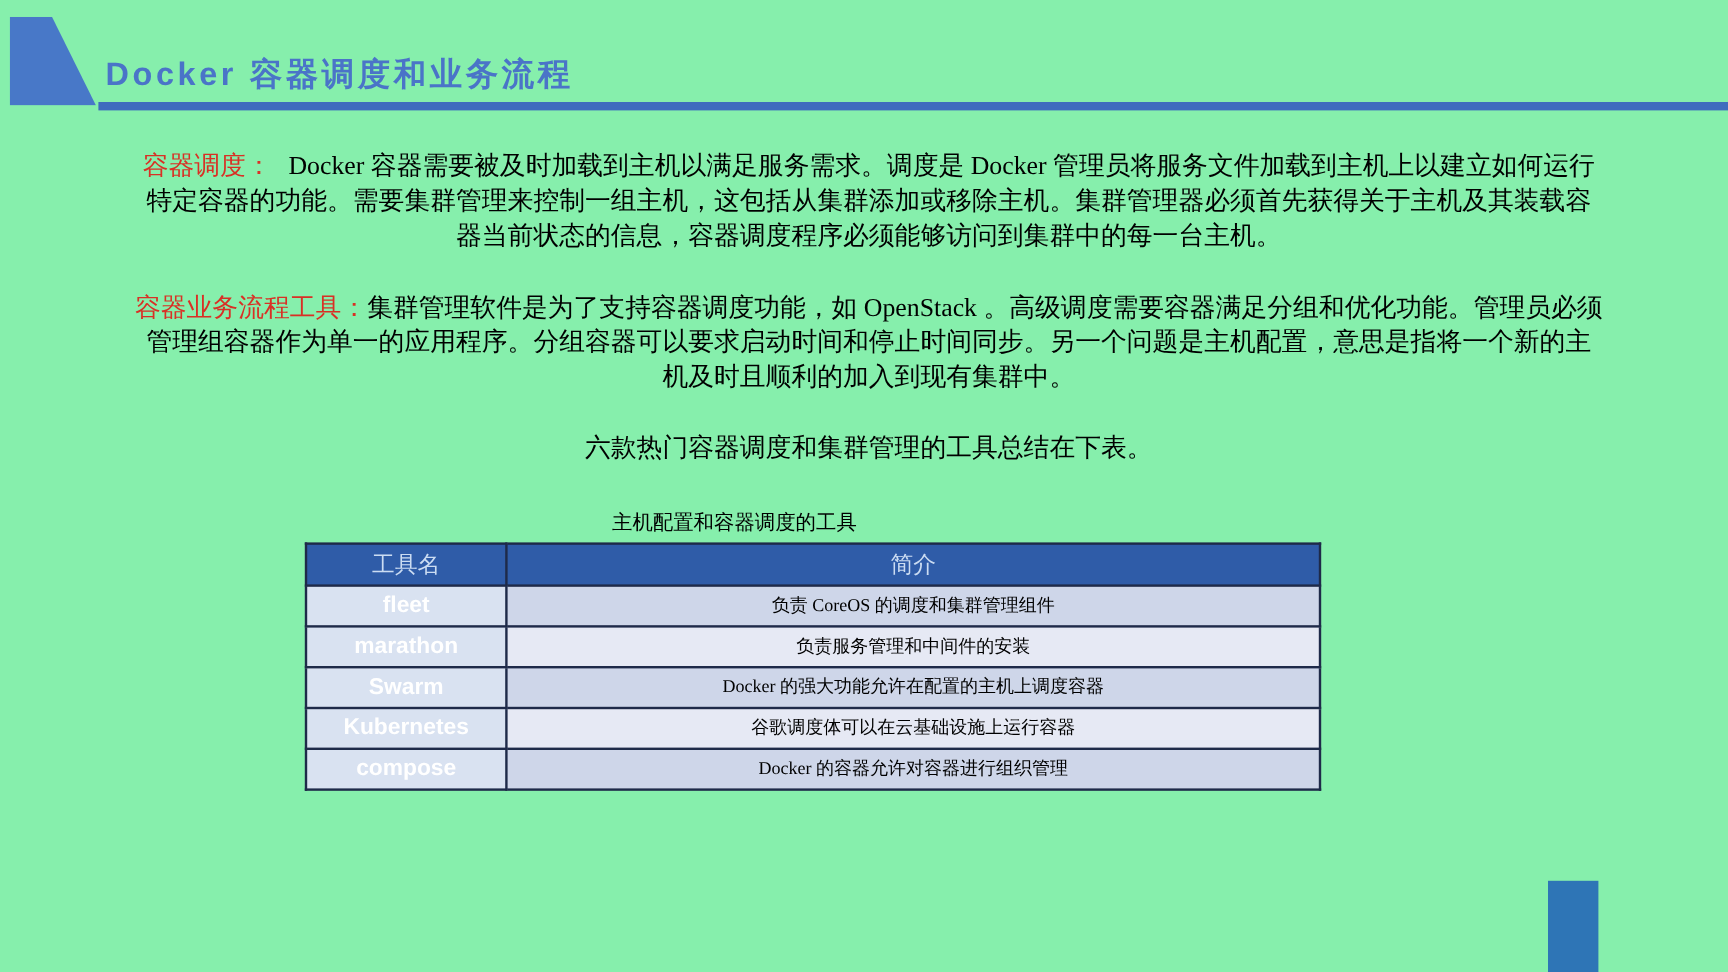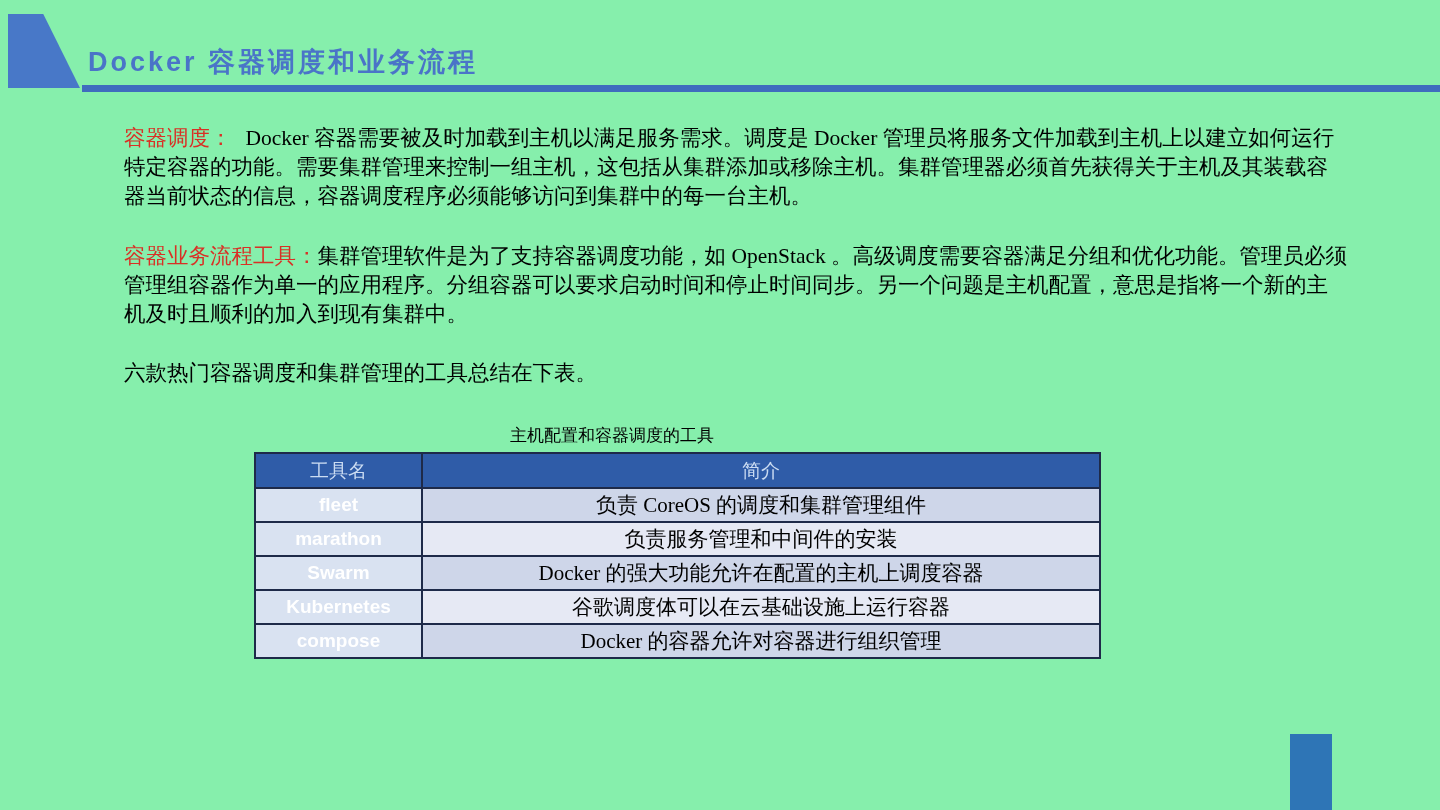--- a/index.html
+++ b/index.html
@@ -23,22 +23,22 @@
   .title-rule {
     position:absolute; left:82px; top:85px; width:1358px; height:7px;
     background:var(--rule-blue);
   }
   .corner-rect {
     position:absolute; left:1290px; top:734px; width:42px; height:76px;
     background:var(--corner-rect-blue);
   }
   
   .body-text {
-    position:absolute; left:124px; top:124px; width:1224px;
-    font-size:21.5px; line-height:1.36; color:#000; text-align:left;
+    position:absolute; left:112px; top:124px; width:1224px;
+    font-size:21.5px; line-height:1.36; color:#000; text-align:center;
   }
   .body-text p { margin-bottom:30px; }
   .body-text p:last-child { margin-bottom:0; }
   .para-label { color:var(--label-red); }
   .label-gap { padding-right:14px; }
   
   .table-caption {
     position:absolute; left:112px; top:424px; width:1000px;
     text-align:center; font-size:17px; color:#000;
   }
@@ -55,21 +55,21 @@
   .tools-table tbody tr { height:34px; }
   .tools-table th {
     background:var(--table-header-bg); color:var(--table-header-text);
     font-size:19px; font-weight:normal;
   }
   .cell-tool {
     background:var(--first-col-bg); color:#ffffff;
     font-family:"Liberation Sans","DejaVu Sans",sans-serif;
     font-weight:bold; font-size:19px;
   }
-  .cell-desc { font-size:21px; color:#000; white-space:pre-line; line-height:1.26; }
+  .cell-desc { font-size:15px; color:#000; white-space:pre-line; line-height:1.26; }
   .tools-table tbody tr:nth-child(odd)  .cell-desc { background:var(--row-dark); }
   .tools-table tbody tr:nth-child(even) .cell-desc { background:var(--row-light); }
 </style>
 </head>
 <body>
 
 <div class="slide">
 
   <div class="corner-trapezoid"></div>
 

